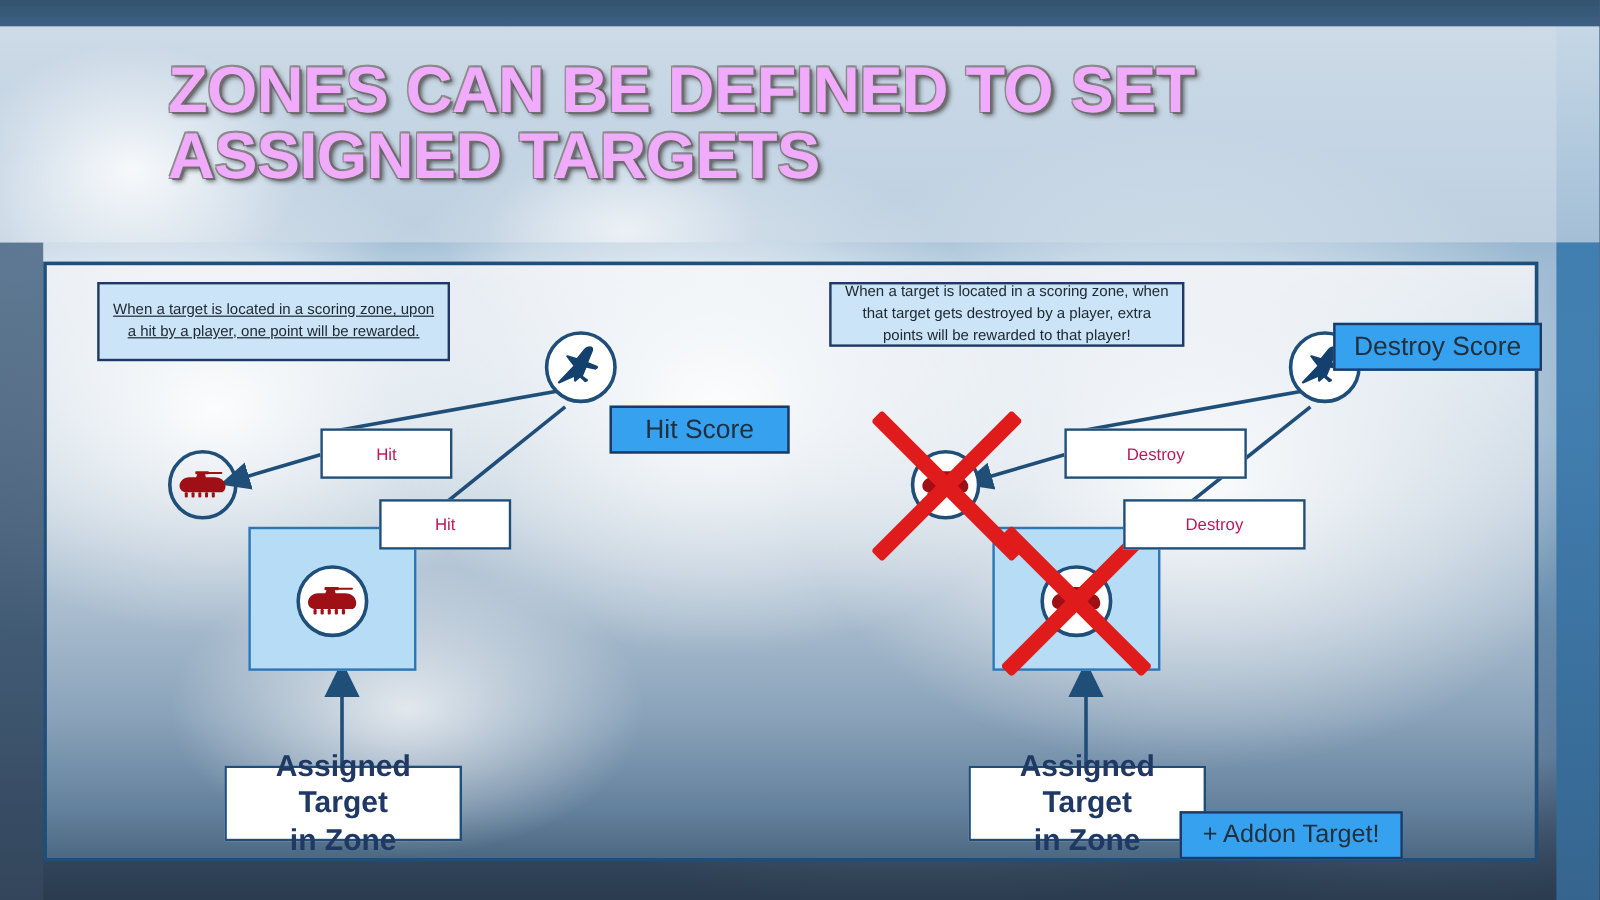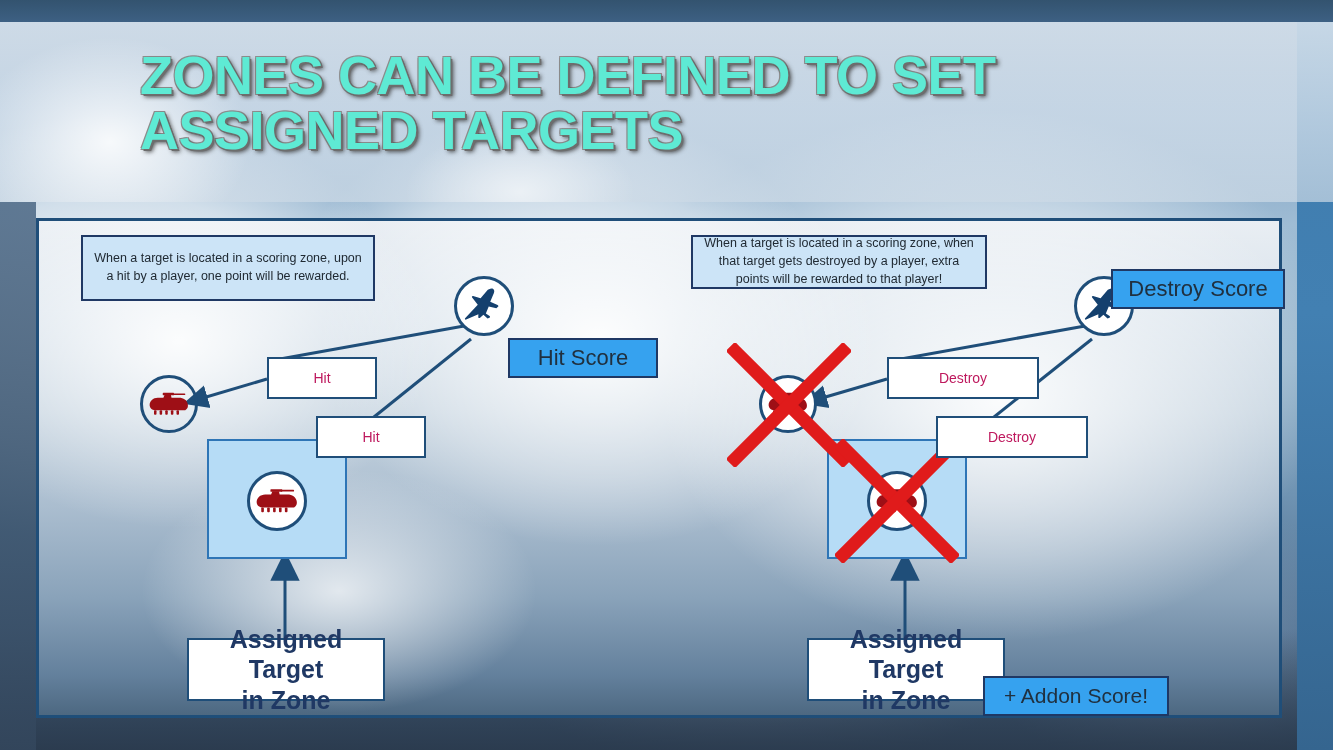--- a/index.html
+++ b/index.html
@@ -32,21 +32,21 @@
 
   
   .header-band{position:absolute;left:0;top:22px;width:1333px;height:180px;
     background:linear-gradient(180deg, rgba(232,238,244,0.80) 0%, rgba(222,231,240,0.72) 55%, rgba(205,218,230,0.70) 100%);}
   .header-band .hb-cloud{position:absolute;inset:0;
     background:
       radial-gradient(ellipse 200px 150px at 110px 120px, rgba(255,255,255,0.85) 0%, rgba(255,255,255,0) 70%),
       radial-gradient(ellipse 160px 90px at 520px 170px, rgba(255,255,255,0.6) 0%, rgba(255,255,255,0) 72%);}
   .title{position:absolute;left:140px;top:48px;width:1000px;
     font-size:54px;font-weight:bold;line-height:1.02;letter-spacing:-0.5px;
-    color:#5eead4;
+    color:#f0abfc;
     text-shadow:
       2px 2px 0 #6d6d6d, 3px 3px 4px rgba(60,60,60,.85),
       -1px -1px 0 #8e8e8e, 1px -1px 0 #8e8e8e, -1px 1px 0 #8e8e8e;
     white-space:pre-line;}
 
   
   .panel{position:absolute;left:36px;top:218px;width:1246px;height:500px;
     border:3px solid #1f4e79;box-sizing:border-box;
     background:
       radial-gradient(ellipse 300px 220px at 140px 120px, rgba(255,255,255,0.92) 0%, rgba(255,255,255,0.25) 62%, rgba(255,255,255,0) 85%),
@@ -129,21 +129,21 @@
       <line x1="1053" y1="118" x2="950" y2="200" stroke="#1f4e79" stroke-width="3"></line>
 
       <line x1="910" y1="233" x2="868" y2="257" stroke="#1f4e79" stroke-width="3" marker-end="url(#ah)"></line>
 
       <line x1="866" y1="422" x2="866" y2="334" stroke="#1f4e79" stroke-width="3" marker-end="url(#ahup)"></line>
     </svg>
 
     <div class="zone" style="left:168px;top:218px;width:140px;height:120px;"></div>
     <div class="zone" style="left:788px;top:218px;width:140px;height:120px;"></div>
 
-    <div class="box info-box" style="left:42px;top:14px;width:294px;height:66px;">When a target is located in a scoring zone, upon a hit by a player, one point will be rewarded.</div>
+    <div class="box info-box" style="left:42px;top:14px;width:294px;height:66px;text-decoration:underline;">When a target is located in a scoring zone, upon a hit by a player, one point will be rewarded.</div>
 
     <div class="circle white plane" style="left:415px;top:55px;width:60px;height:60px;">
       <span>
         <svg width="42" height="42" viewBox="0 0 64 64">
           <path fill="#14406e" d="M46 6c1.8 1.2 2.1 3.6 1.1 6.2l-5.6 13.5 11.2 4.6c1.4.6 1.7 2 .6 2.9l-2.5 2.1-11.6-2.6-4.4 10.6 5.7 4.1c1 .7 1 1.9-.1 2.4l-3 1.3-6.3-5.6-5.5 4.6c-1 .8-2.3.2-2.3-1.1l.1-4.5-18.6 8.2c-1.4.6-2.5-.9-1.6-2.1L22.5 30 13.9 19c-.9-1.1.1-2.6 1.5-2.2l11.4 3.4 9.7-11.6C38.6 6.3 43.3 4.2 46 6z"></path>
         </svg>
       </span>
     </div>
 
     <div class="circle clear" style="left:101px;top:154px;width:58px;height:58px;">
@@ -244,16 +244,16 @@
 
     <div class="box lbl-white" style="left:848px;top:136px;width:152px;height:42px;">Destroy</div>
 
     <div class="box lbl-white" style="left:897px;top:195px;width:152px;height:42px;">Destroy</div>
 
     <div class="box badge-blue" style="left:1072px;top:48px;width:174px;height:40px;">Destroy Score</div>
 
     <div class="box lbl-bold" style="left:768px;top:417px;width:198px;height:63px;">Assigned Target
 in Zone</div>
 
-    <div class="box badge-blue" style="left:944px;top:455px;width:186px;height:40px;font-size:21px;">+ Addon Score!</div>
+    <div class="box badge-blue" style="left:944px;top:455px;width:186px;height:40px;font-size:21px;">+ Addon Target!</div>
 
   </div>
 </div>
 
 </body></html>

